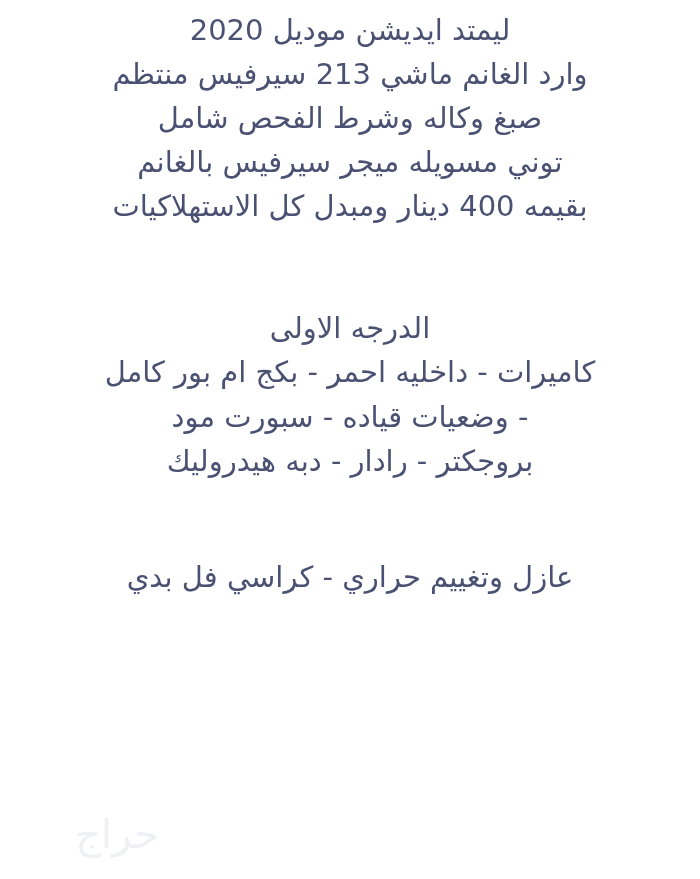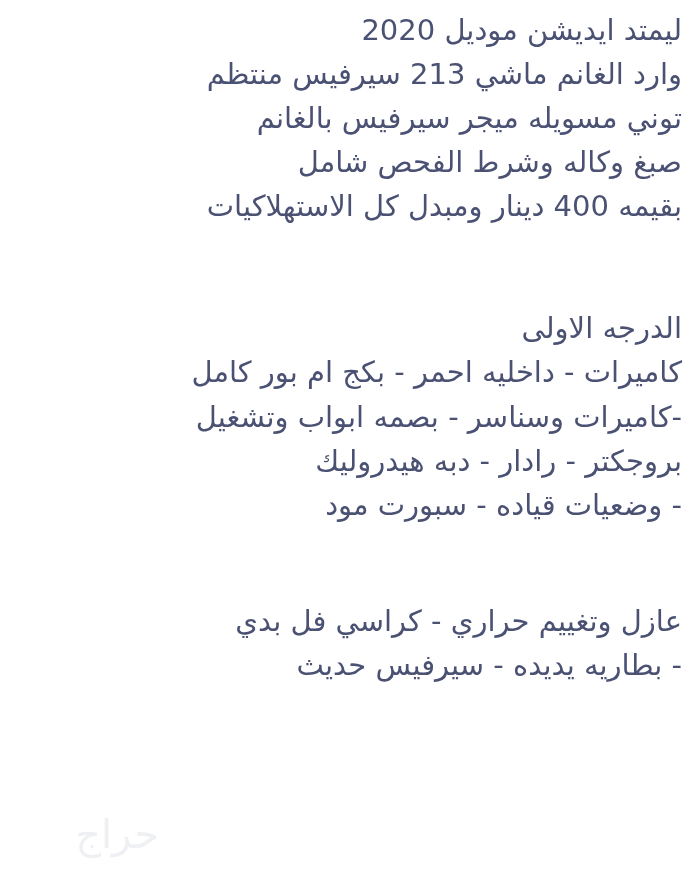--- a/index.html
+++ b/index.html
@@ -26,21 +26,20 @@
     text-align: center;
     color: #4a5173;
     font-size: 29px;
     line-height: 1.52;
     letter-spacing: 0px;
     font-weight: 400;
   }
   .line {
     display: block;
     white-space: nowrap;
-    text-align: right;
   }
   .block-1 {
     padding-top: 8px;
   }
   .gap-lg {
     height: 78px;
   }
   .gap-md {
     height: 72px;
   }
@@ -65,39 +64,37 @@
   }
 </style>
 </head>
 <body>
 
 <div class="page">
 
   <div class="block block-1">
     <span class="line">ليمتد ايديشن موديل 2020</span>
     <span class="line">وارد الغانم ماشي 213 سيرفيس منتظم</span>
+    <span class="line">صبغ وكاله وشرط الفحص شامل</span>
     <span class="line">توني مسويله ميجر سيرفيس بالغانم</span>
-    <span class="line">صبغ وكاله وشرط الفحص شامل</span>
     <span class="line">بقيمه 400 دينار ومبدل كل الاستهلاكيات</span>
   </div>
 
   <div class="gap-lg"></div>
 
   <div class="block block-2">
     <span class="line">الدرجه الاولى</span>
     <span class="line">كاميرات - داخليه احمر - بكج ام بور كامل</span>
-    <span class="line">-كاميرات وسناسر - بصمه ابواب وتشغيل</span>
+    <span class="line">- وضعيات قياده - سبورت مود</span>
     <span class="line">بروجكتر - رادار - دبه هيدروليك</span>
-    <span class="line">- وضعيات قياده - سبورت مود</span>
   </div>
 
   <div class="gap-md"></div>
 
   <div class="block block-3">
     <span class="line">عازل وتغييم حراري - كراسي فل بدي</span>
-    <span class="line">- بطاريه يديده - سيرفيس حديث</span>
   </div>
 
   <div class="watermark">
     <span class="wm-text">حراج</span>
   </div>
 
 </div>
 
 </body></html>

